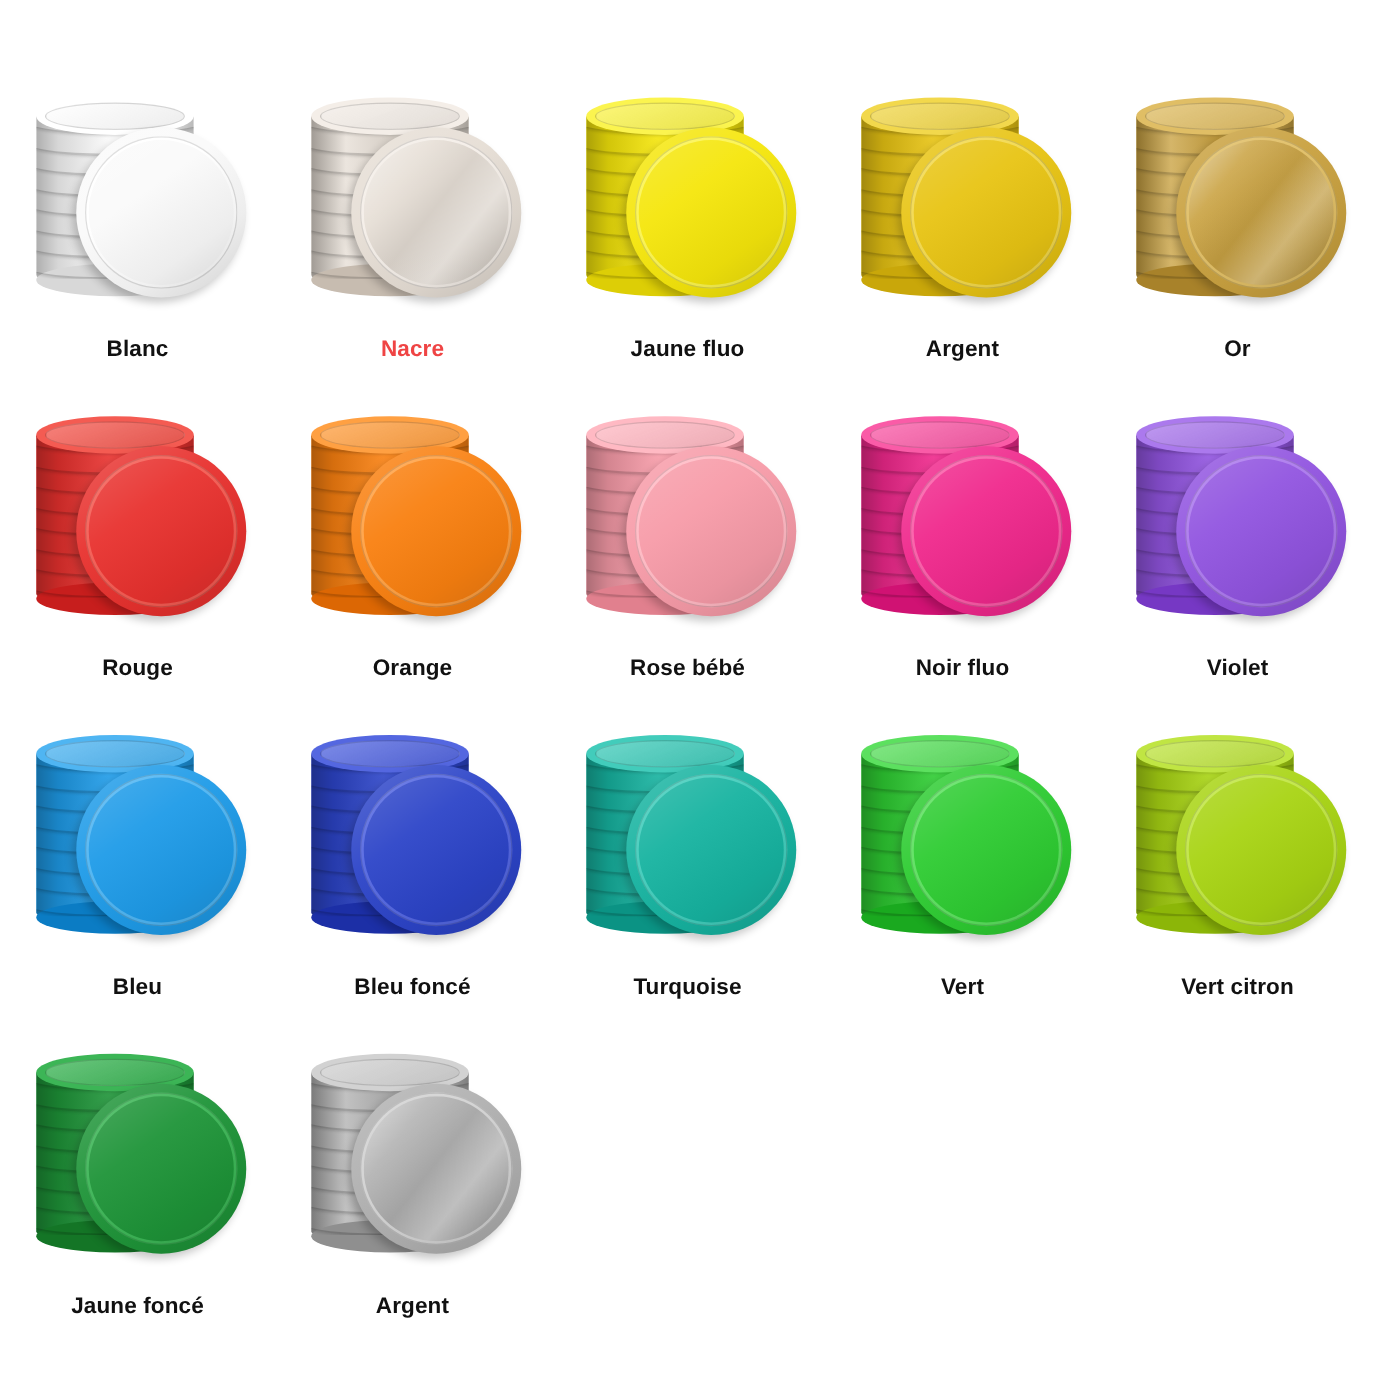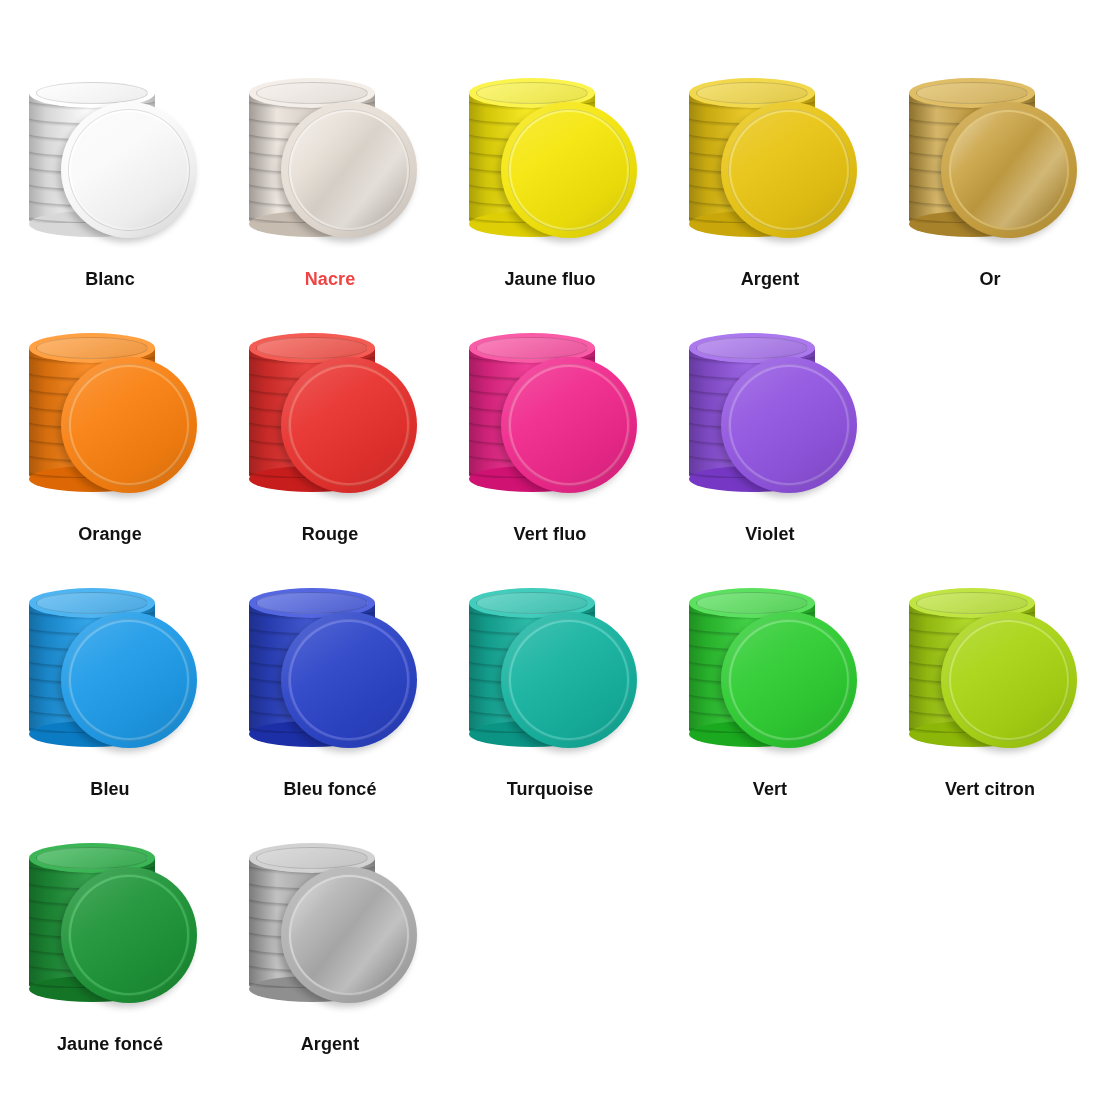--- a/index.html
+++ b/index.html
@@ -322,20 +322,45 @@
             <div class="gloss"></div>
           </div>
         </div>
         <div class="swatch-label" style="color: rgb(17, 17, 17);">Or</div>
       </div>
     </div>
     <div class="grid-row">
       <div class="swatch-cell">
         <div class="token-art">
           <div class="stack">
+            <div class="stack-bottom" style="background: rgb(199, 30, 29);"></div>
+            <div class="stack-body" style="background: rgb(232, 49, 46);"></div>
+            <div class="stack-seams">
+              <div class="seam" style="top: -1px;"></div>
+              <div class="seam" style="top: 15.5px;"></div>
+              <div class="seam" style="top: 32px;"></div>
+              <div class="seam" style="top: 48.5px;"></div>
+              <div class="seam" style="top: 65px;"></div>
+              <div class="seam" style="top: 81.5px;"></div>
+              <div class="seam" style="top: 98px;"></div>
+              <div class="seam" style="top: 114.5px;"></div>
+            </div>
+            <div class="stack-top" style="background: rgb(244, 91, 82);"></div>
+          </div>
+          <div class="front-disc" style="background: rgb(232, 49, 46);">
+            <div class="rim" style="background: rgb(244, 91, 82);"></div>
+            <div class="face" style="background-color: rgb(232, 49, 46);"></div>
+            <div class="gloss"></div>
+          </div>
+        </div>
+        <div class="swatch-label" style="color: rgb(17, 17, 17);">Rouge</div>
+      </div>
+      <div class="swatch-cell">
+        <div class="token-art">
+          <div class="stack">
             <div class="stack-bottom" style="background: rgb(220, 103, 4);"></div>
             <div class="stack-body" style="background: rgb(249, 128, 16);"></div>
             <div class="stack-seams">
               <div class="seam" style="top: -1px;"></div>
               <div class="seam" style="top: 15.5px;"></div>
               <div class="seam" style="top: 32px;"></div>
               <div class="seam" style="top: 48.5px;"></div>
               <div class="seam" style="top: 65px;"></div>
               <div class="seam" style="top: 81.5px;"></div>
               <div class="seam" style="top: 98px;"></div>
@@ -347,41 +372,41 @@
             <div class="rim" style="background: rgb(255, 160, 66);"></div>
             <div class="face" style="background-color: rgb(249, 128, 16);"></div>
             <div class="gloss"></div>
           </div>
         </div>
         <div class="swatch-label" style="color: rgb(17, 17, 17);">Orange</div>
       </div>
       <div class="swatch-cell">
         <div class="token-art">
           <div class="stack">
-            <div class="stack-bottom" style="background: rgb(199, 30, 29);"></div>
-            <div class="stack-body" style="background: rgb(232, 49, 46);"></div>
-            <div class="stack-seams">
-              <div class="seam" style="top: -1px;"></div>
-              <div class="seam" style="top: 15.5px;"></div>
-              <div class="seam" style="top: 32px;"></div>
-              <div class="seam" style="top: 48.5px;"></div>
-              <div class="seam" style="top: 65px;"></div>
-              <div class="seam" style="top: 81.5px;"></div>
-              <div class="seam" style="top: 98px;"></div>
-              <div class="seam" style="top: 114.5px;"></div>
-            </div>
-            <div class="stack-top" style="background: rgb(244, 91, 82);"></div>
-          </div>
-          <div class="front-disc" style="background: rgb(232, 49, 46);">
-            <div class="rim" style="background: rgb(244, 91, 82);"></div>
-            <div class="face" style="background-color: rgb(232, 49, 46);"></div>
-            <div class="gloss"></div>
-          </div>
-        </div>
-        <div class="swatch-label" style="color: rgb(17, 17, 17);">Rouge</div>
+            <div class="stack-bottom" style="background: rgb(225, 128, 142);"></div>
+            <div class="stack-body" style="background: rgb(247, 155, 168);"></div>
+            <div class="stack-seams">
+              <div class="seam" style="top: -1px;"></div>
+              <div class="seam" style="top: 15.5px;"></div>
+              <div class="seam" style="top: 32px;"></div>
+              <div class="seam" style="top: 48.5px;"></div>
+              <div class="seam" style="top: 65px;"></div>
+              <div class="seam" style="top: 81.5px;"></div>
+              <div class="seam" style="top: 98px;"></div>
+              <div class="seam" style="top: 114.5px;"></div>
+            </div>
+            <div class="stack-top" style="background: rgb(255, 185, 195);"></div>
+          </div>
+          <div class="front-disc" style="background: rgb(247, 155, 168);">
+            <div class="rim" style="background: rgb(255, 185, 195);"></div>
+            <div class="face" style="background-color: rgb(247, 155, 168);"></div>
+            <div class="gloss"></div>
+          </div>
+        </div>
+        <div class="swatch-label" style="color: rgb(17, 17, 17);">Rose bébé</div>
       </div>
       <div class="swatch-cell">
         <div class="token-art">
           <div class="stack">
             <div class="stack-bottom" style="background: rgb(208, 18, 115);"></div>
             <div class="stack-body" style="background: rgb(240, 40, 140);"></div>
             <div class="stack-seams">
               <div class="seam" style="top: -1px;"></div>
               <div class="seam" style="top: 15.5px;"></div>
               <div class="seam" style="top: 32px;"></div>
@@ -392,21 +417,21 @@
               <div class="seam" style="top: 114.5px;"></div>
             </div>
             <div class="stack-top" style="background: rgb(250, 91, 167);"></div>
           </div>
           <div class="front-disc" style="background: rgb(240, 40, 140);">
             <div class="rim" style="background: rgb(250, 91, 167);"></div>
             <div class="face" style="background-color: rgb(240, 40, 140);"></div>
             <div class="gloss"></div>
           </div>
         </div>
-        <div class="swatch-label" style="color: rgb(17, 17, 17);">Vert fluo</div>
+        <div class="swatch-label" style="color: rgb(17, 17, 17);">Noir fluo</div>
       </div>
       <div class="swatch-cell">
         <div class="token-art">
           <div class="stack">
             <div class="stack-bottom" style="background: rgb(118, 56, 196);"></div>
             <div class="stack-body" style="background: rgb(145, 84, 224);"></div>
             <div class="stack-seams">
               <div class="seam" style="top: -1px;"></div>
               <div class="seam" style="top: 15.5px;"></div>
               <div class="seam" style="top: 32px;"></div>

